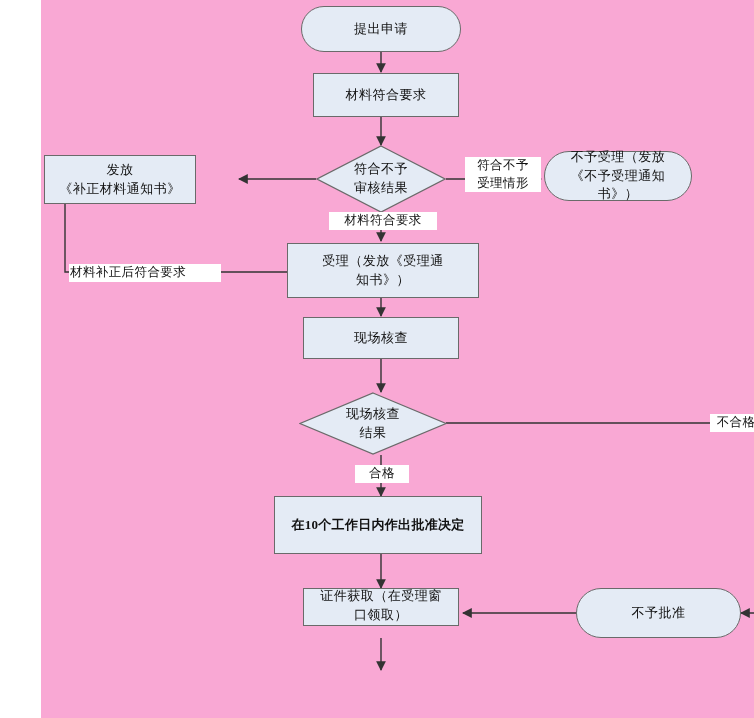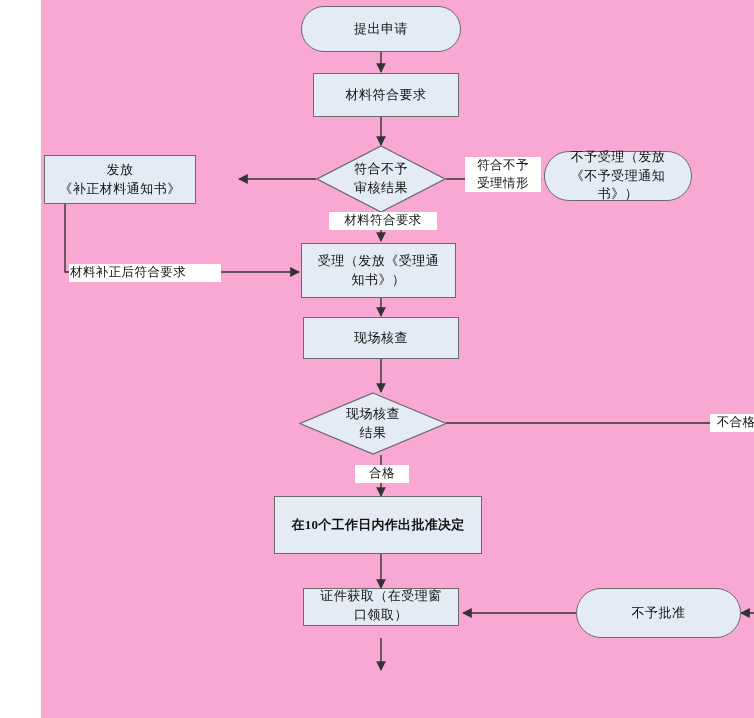--- a/index.html
+++ b/index.html
@@ -160,21 +160,21 @@
   <div class="node rect" style="left:3px; top:155px; width:152px; height:49px;">
     <span class="txt">发放
 《补正材料通知书》</span>
   </div>
 
   <div class="node rounded" style="left:503px; top:151px; width:148px; height:50px;">
     <span class="txt">不予受理（发放
 《不予受理通知书》）</span>
   </div>
 
-  <div class="node rect" style="left:260px; top:243px; width:155px; height:55px;">
+  <div class="node rect" style="left:246px; top:243px; width:192px; height:55px;">
     <span class="txt">受理（发放《受理通
 知书》）</span>
   </div>
 
   <div class="node rect" style="left:262px; top:317px; width:156px; height:42px;">
     <span class="txt">现场核查</span>
   </div>
 
   <div class="diamond-wrap" style="left:258px; top:392px; width:148px; height:63px;">
     <svg width="148" height="63" viewBox="0 0 148 63">

